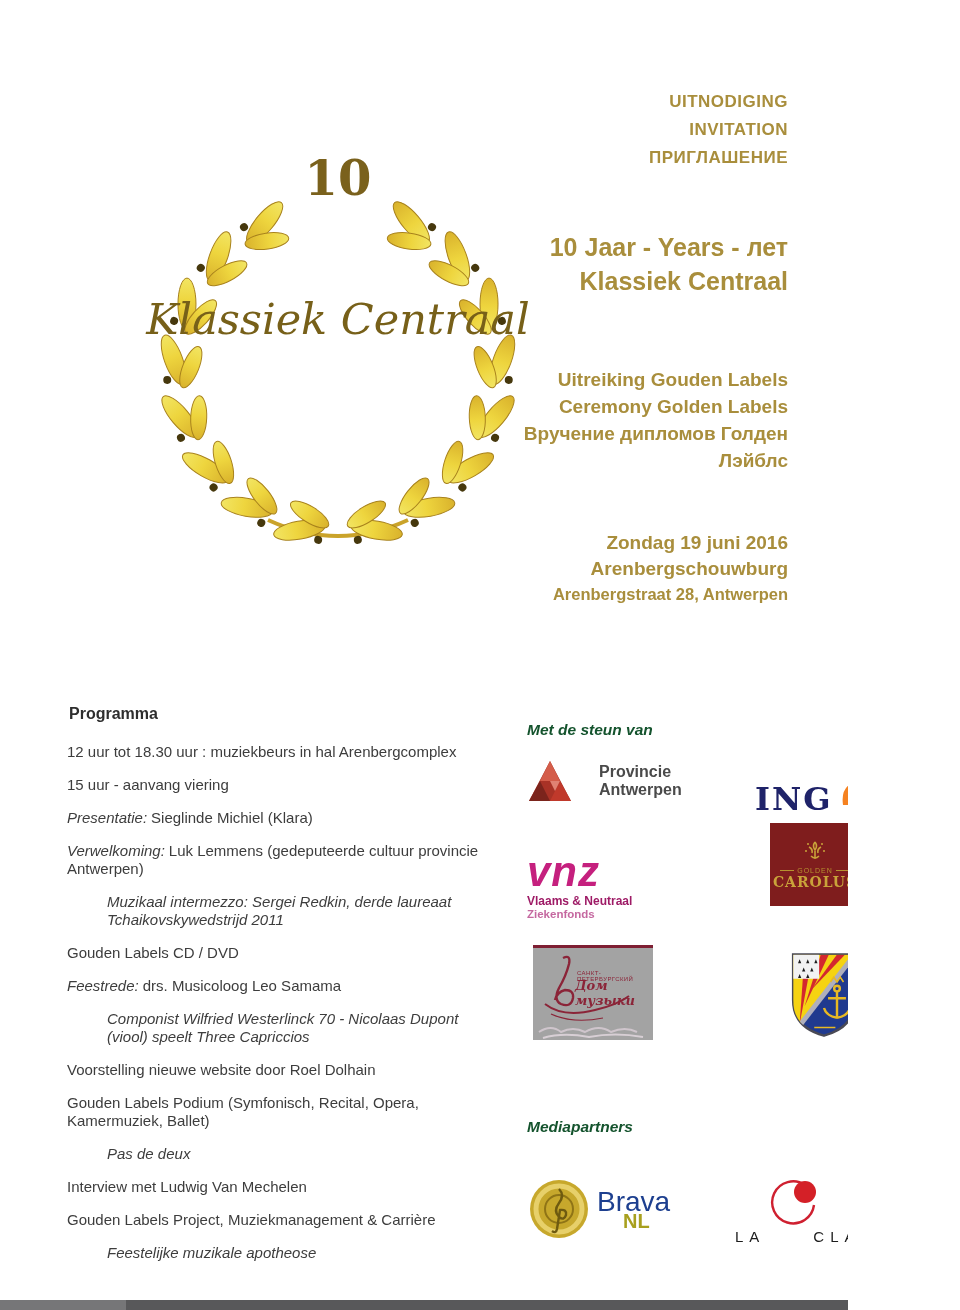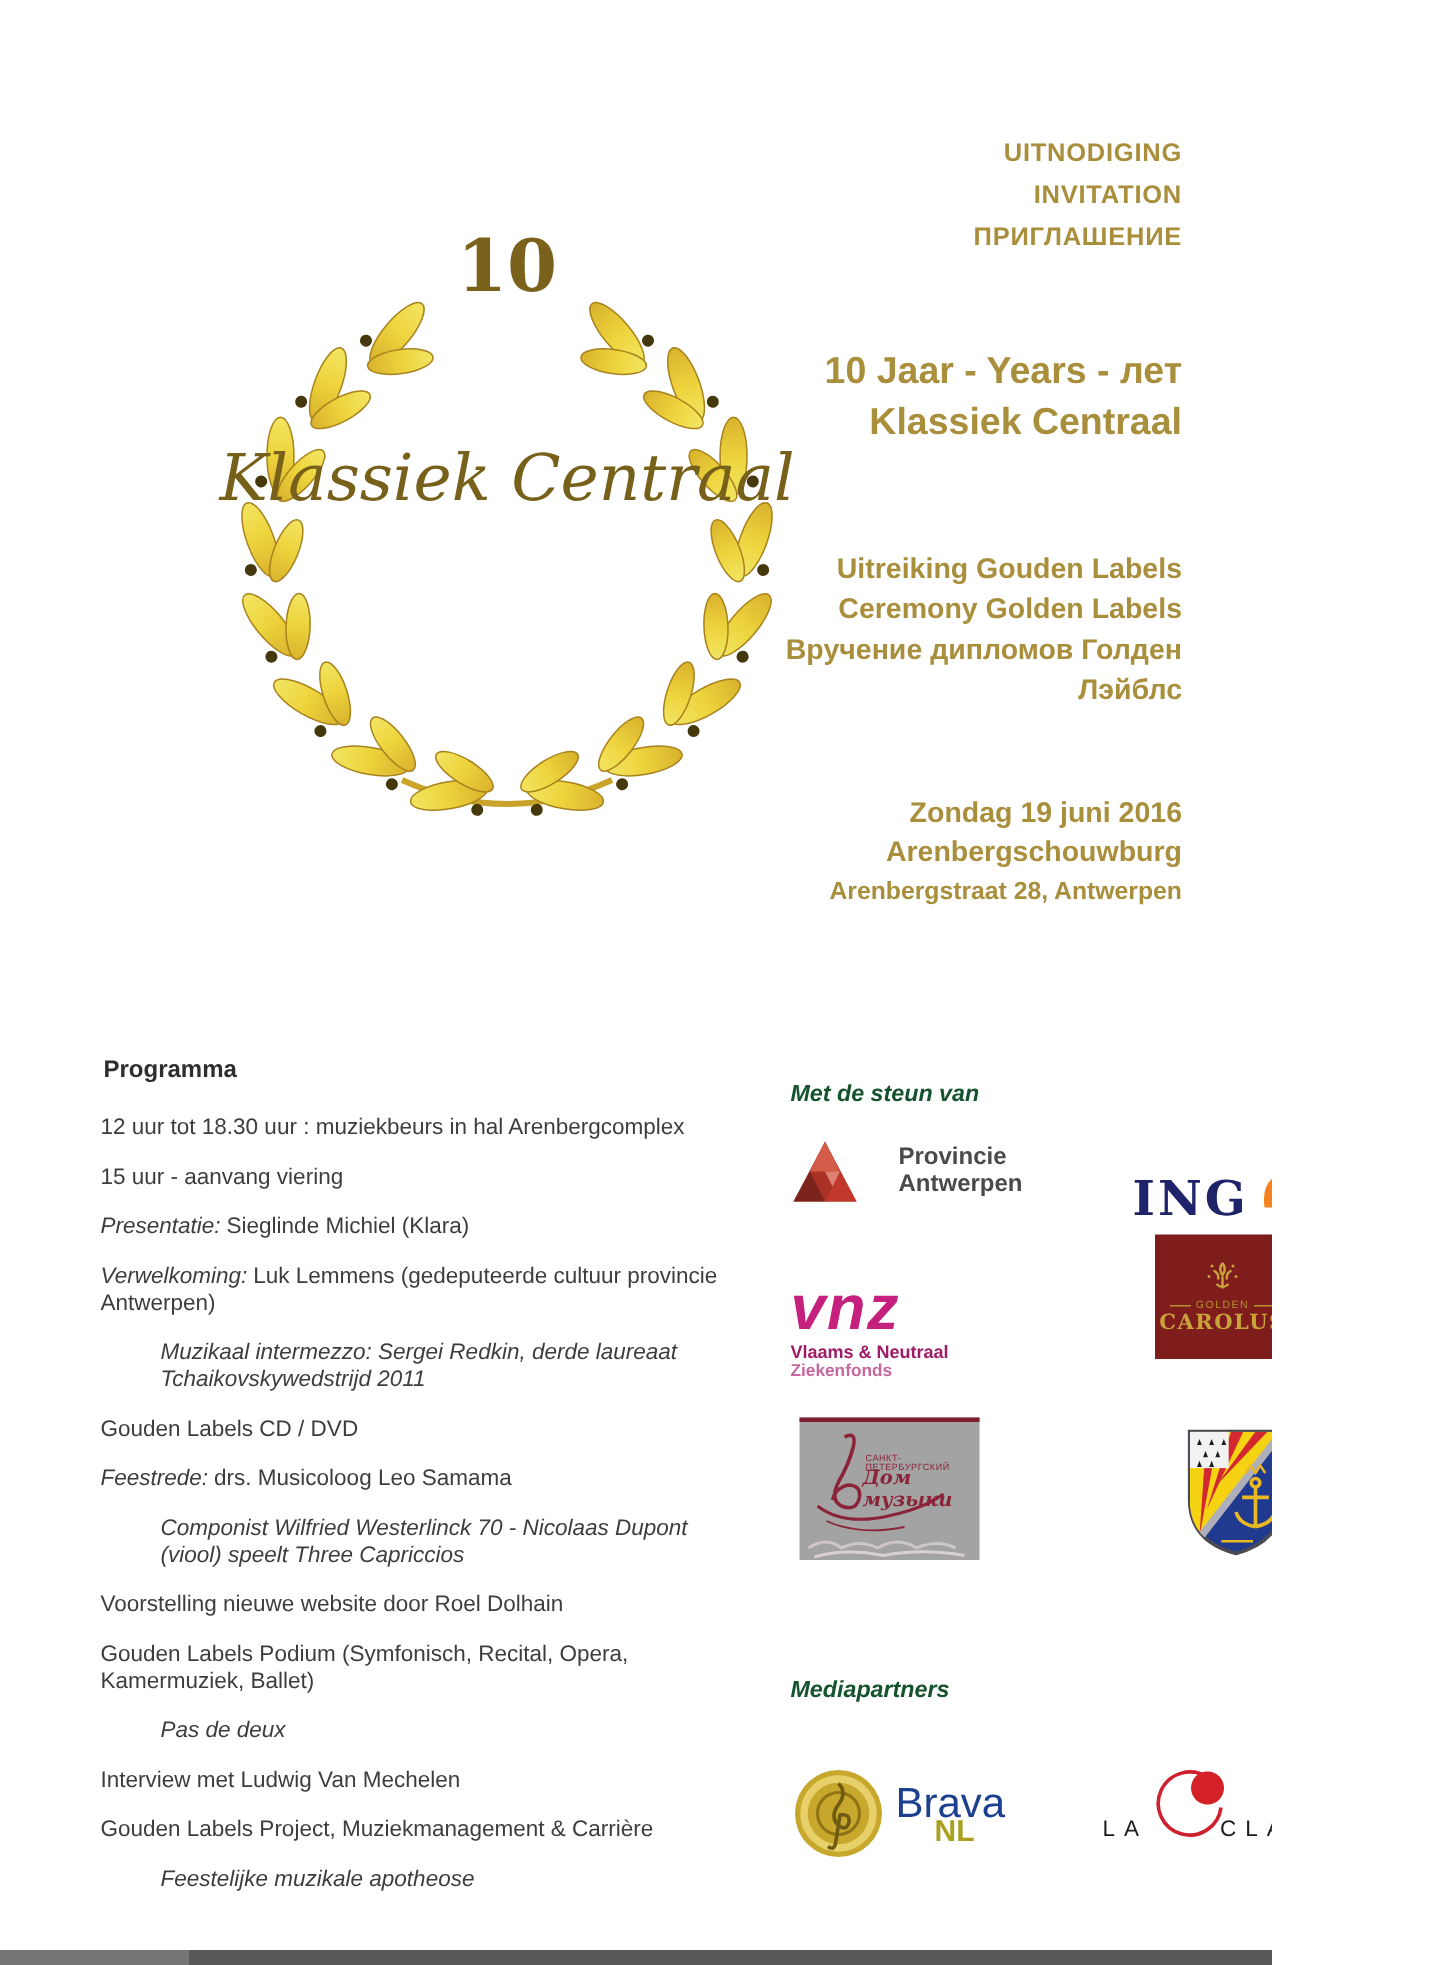--- a/index.html
+++ b/index.html
@@ -64,21 +64,21 @@
   .dom-script{position:absolute;left:42px;top:30px;font-family:"DejaVu Serif",serif;font-style:italic;
               font-weight:700;font-size:13px;color:#8b2438;}
   
   .logo-crest{left:258px;top:230px;}
   
   .logo-brava{left:0;top:462px;display:flex;align-items:center;}
   .brava-words{margin-left:6px;line-height:24px;}
   .brava-1{font-weight:400;font-size:28px;color:#1d3f8f;}
   .brava-2{font-weight:700;font-size:20px;color:#a8a01e;margin-left:26px;line-height:14px;}
   
-  .logo-lc{left:208px;top:478px;display:flex;align-items:center;}
+  .logo-lc{left:208px;top:478px;display:flex;align-items:flex-end;}
   .lc-text{font-size:15px;letter-spacing:6px;color:#1c1c1c;}
   .lc-mark{position:relative;width:52px;height:52px;margin:0 -6px 0 2px;top:-14px;}
 
   
   .hscroll{position:absolute;left:0;right:0;bottom:0;height:10px;background:#58585a;}
   .hscroll-thumb{position:absolute;left:0;top:0;height:10px;width:126px;background:#767678;}
 </style>
 </head>
 <body>
 

